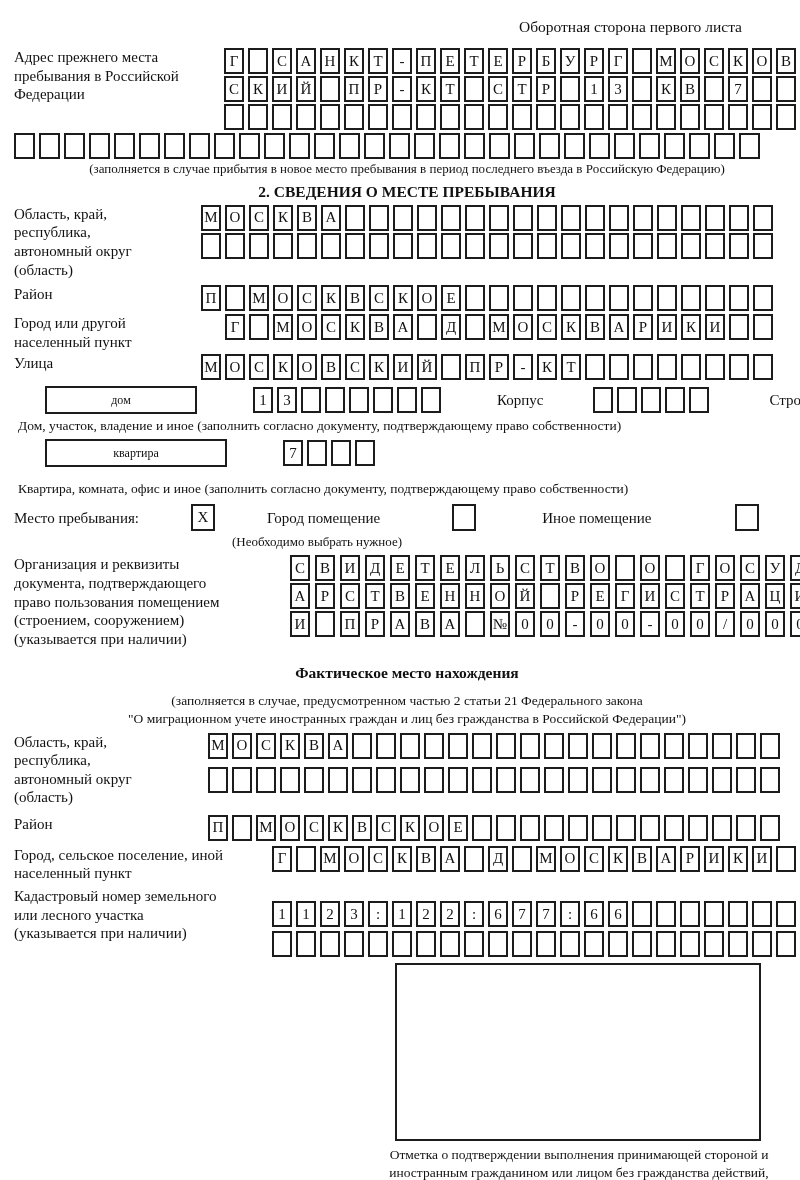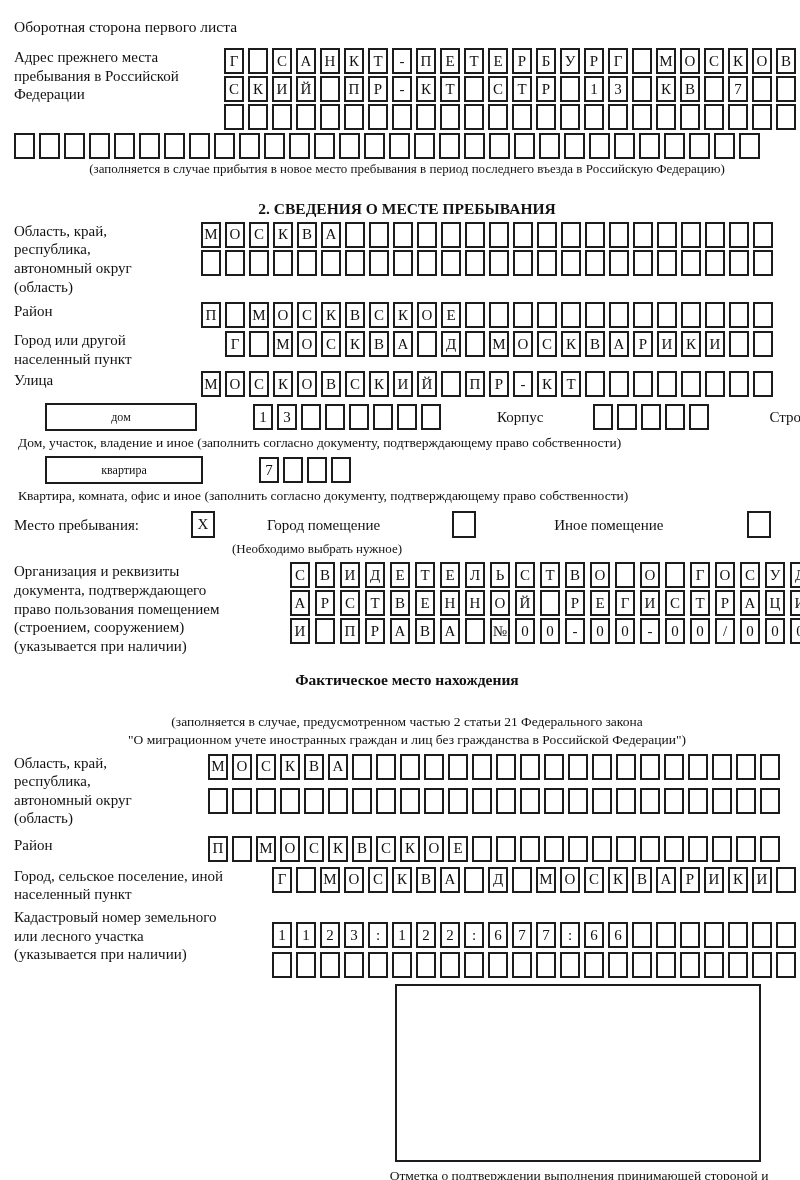--- a/index.html
+++ b/index.html
@@ -2,21 +2,21 @@
 <html><head>
 <meta charset="utf-8">
 <style>
   html,body{margin:0;padding:0;background:#fff;}
   #page{
     width:800px;height:1180px;box-sizing:border-box;
     padding:18px 0 0 14px;position:relative;
     font-family:"Liberation Serif","DejaVu Serif",serif;
     color:#111;background:#fff;overflow:hidden;
   }
-  .hdr-note{font-size:15.5px;}
+  .hdr-note{text-align:right;padding-right:58px;font-size:15.5px;}
   .frow{display:flex;align-items:flex-start;gap:44px;}
   .flabel{font-size:15px;line-height:1.24;flex-shrink:0;}
   .cells{display:flex;flex-wrap:nowrap;}
   .cell{
     box-sizing:border-box;width:20px;height:26px;margin-right:4px;
     border:2px solid #1c1c1c;display:inline-flex;align-items:center;justify-content:center;
     font-size:15px;line-height:1;background:#fff;flex-shrink:0;
   }
   .overflow .cell{width:21px;}
   .wide .cell{margin-right:5px;}
@@ -152,21 +152,21 @@
       <span class="cell"></span>
       <span class="cell"></span>
       <span class="cell"></span>
       <span class="cell"></span>
       <span class="cell"></span>
       <span class="cell"></span>
       <span class="cell"></span>
     </div>
   <div class="caption" style="margin-top:2px;">(заполняется в случае прибытия в новое место пребывания в период последнего въезда в Российскую Федерацию)</div>
 
-  <div class="sec-title" style="margin-top:22px;">2. СВЕДЕНИЯ О МЕСТЕ ПРЕБЫВАНИЯ</div>
+  <div class="sec-title" style="margin-top:5px;">2. СВЕДЕНИЯ О МЕСТЕ ПРЕБЫВАНИЯ</div>
 
   <div class="frow" style="margin-top:4px;">
     <div class="flabel" style="width:143px;">Область, край, республика, автономный округ (область)</div>
     <div>
       <div class="cells mb2">
           <span class="cell">М</span>
           <span class="cell">О</span>
           <span class="cell">С</span>
           <span class="cell">К</span>
           <span class="cell">В</span>
@@ -332,36 +332,36 @@
     <div class="cells">
         <span class="cell">1</span>
         <span class="cell"></span>
         <span class="cell"></span>
         <span class="cell"></span>
       </div>
   </div>
   <div class="caption" style="text-align:left;margin:3px 0 0 4px;font-size:13.5px;">Дом, участок, владение и иное (заполнить согласно документу, подтверждающему право собственности)</div>
 
   <div class="frow" style="margin-top:4px;align-items:center;margin-left:31px;">
-    <div class="labelbox" style="width:158px;margin-right:12px;">квартира</div>
+    <div class="labelbox" style="width:182px;margin-right:12px;">квартира</div>
     <div class="cells">
         <span class="cell">7</span>
         <span class="cell"></span>
         <span class="cell"></span>
         <span class="cell"></span>
       </div>
   </div>
-  <div class="caption" style="text-align:left;margin:3px 0 0 4px;font-size:13.5px;">Квартира, комната, офис и иное (заполнить согласно документу, подтверждающему право собственности)</div>
+  <div class="caption" style="text-align:left;margin:13px 0 0 4px;font-size:13.5px;">Квартира, комната, офис и иное (заполнить согласно документу, подтверждающему право собственности)</div>
 
   <div class="frow" style="margin-top:6px;align-items:center;">
     <div class="inline-lbl">Место пребывания:</div>
     <div class="chk" style="margin-left:8px;">X</div>
     <div class="inline-lbl" style="margin-left:8px;">Город помещение</div>
     <div class="chk" style="margin-left:28px;"></div>
-    <div class="inline-lbl" style="margin-left:34px;font-family:Liberation Serif, serif;">Иное помещение</div>
+    <div class="inline-lbl" style="margin-left:22px;font-family:Liberation Serif, serif;">Иное помещение</div>
     <div class="chk" style="margin-left:40px;"></div>
     <div class="inline-lbl" style="margin-left:36px;">Организация</div>
   </div>
   <div class="caption" style="text-align:left;margin:2px 0 0 218px;">(Необходимо выбрать нужное)</div>
 
   <div class="frow" style="margin-top:5px;">
     <div class="flabel" style="width:232px;">Организация и реквизиты документа, подтверждающего право пользования помещением (строением, сооружением) (указывается при наличии)</div>
     <div>
       <div class="cells wide mb2">
           <span class="cell">С</span>
@@ -429,21 +429,21 @@
           <span class="cell">0</span>
           <span class="cell">/</span>
           <span class="cell">0</span>
           <span class="cell">0</span>
           <span class="cell">0</span>
         </div>
     </div>
   </div>
 
   <div class="sec-title" style="margin-top:16px;">Фактическое место нахождения</div>
-  <div class="caption" style="margin-top:24px;font-size:13.5px;">(заполняется в случае, предусмотренном частью 2 статьи 21 Федерального закона</div>
+  <div class="caption" style="margin-top:10px;font-size:13.5px;">(заполняется в случае, предусмотренном частью 2 статьи 21 Федерального закона</div>
   <div class="caption" style="font-size:13.5px;">"О миграционном учете иностранных граждан и лиц без гражданства в Российской Федерации")</div>
 
   <div class="frow" style="margin-top:5px;">
     <div class="flabel" style="width:150px;">Область, край, республика, автономный округ (область)</div>
     <div>
       <div class="cells" style="margin-bottom:8px;">
           <span class="cell">М</span>
           <span class="cell">О</span>
           <span class="cell">С</span>
           <span class="cell">К</span>

